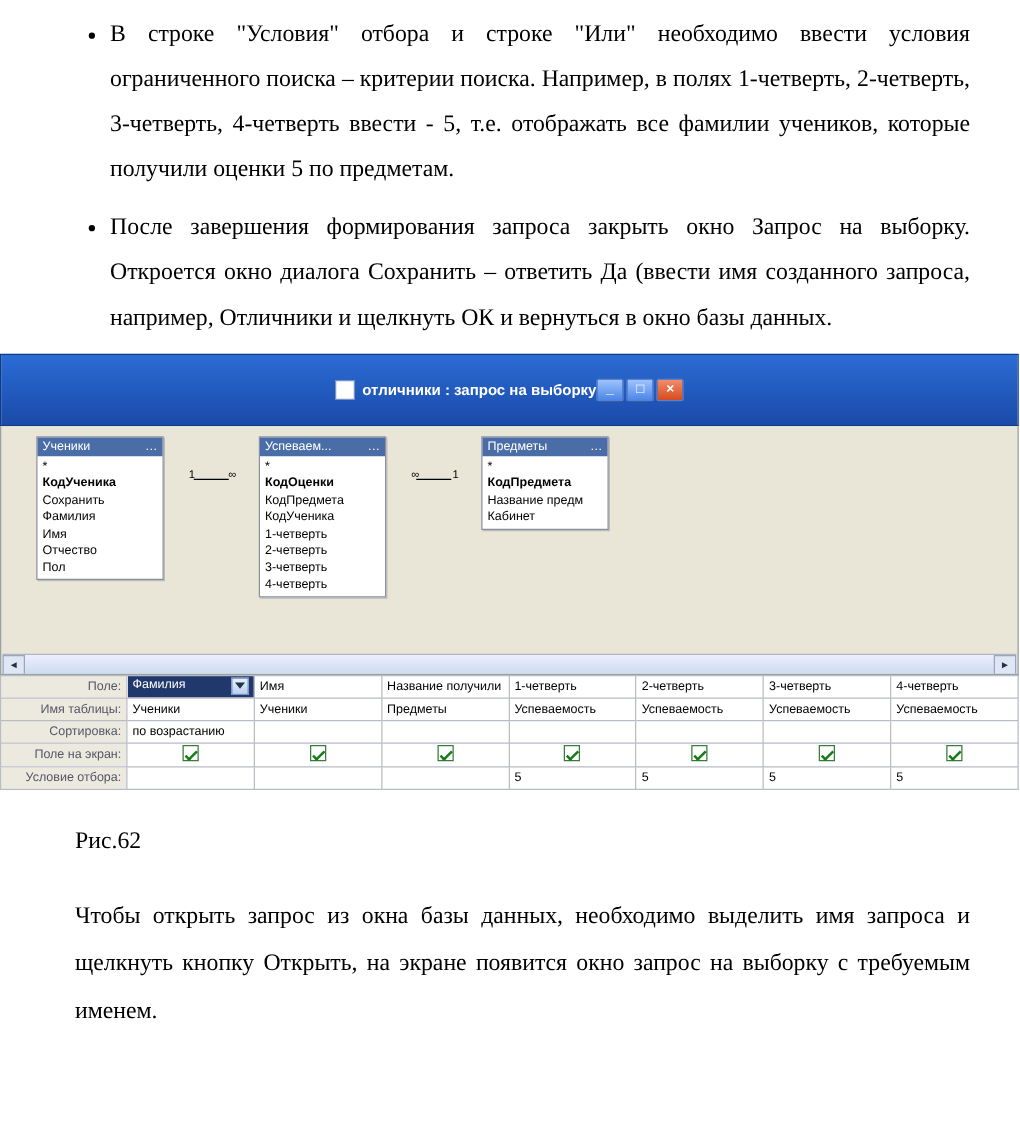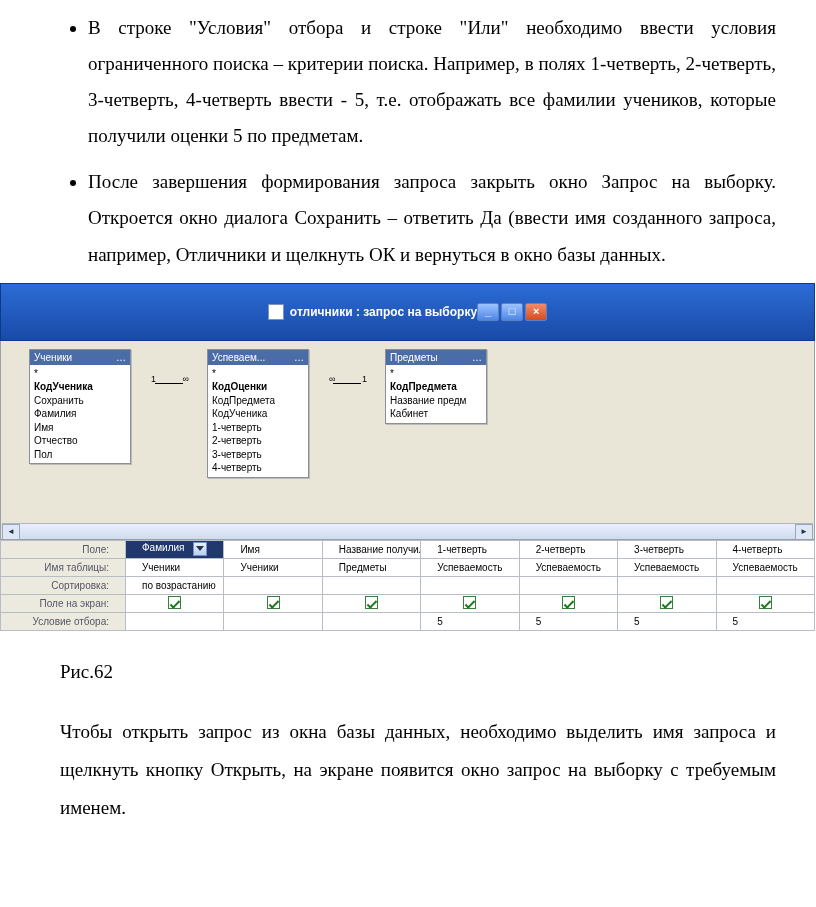--- a/index.html
+++ b/index.html
@@ -30,21 +30,21 @@
   .rel::before,.rel::after{position:absolute;font-size:9px;top:-10px}
   .rel::before{content:"1";left:-4px}
   .rel::after{content:"∞";right:-6px}
   .rel.r2::before{content:"∞"}
   .rel.r2::after{content:"1"}
   .scrollbar-h{position:absolute;left:1px;right:1px;bottom:0;height:15px;background:linear-gradient(#eef,#cde);border-top:1px solid #b0b6c0;display:flex;justify-content:space-between}
   .sb-btn{width:16px;height:14px;border:1px solid #9aa6c0;background:#dfe7f5;display:flex;align-items:center;justify-content:center;font-size:8px;color:#234}
 
   .gridwrap{width:815px;margin-left:-60px;font-family:Tahoma,sans-serif;font-size:10px}
   .grid{border-collapse:collapse;width:100%;background:#fff;table-layout:fixed}
-  .grid td,.grid th{border:1px solid #b8bcc4;padding:1px 16px;height:15px;white-space:nowrap;overflow:hidden}
+  .grid td,.grid th{border:1px solid #b8bcc4;padding:1px 4px;height:15px;white-space:nowrap;overflow:hidden}
   .grid .lab{background:#eceadf;text-align:right;color:#556;width:92px}
   .grid td{background:#fff}
   .grid .sel{background:#20386c;color:#fff}
   .ck{display:inline-block;width:11px;height:11px;border:1px solid #3a7c3a;position:relative;margin:auto}
   .ck::after{content:"";position:absolute;left:1px;top:4px;width:8px;height:3px;border-left:2px solid #1a7a1a;border-bottom:2px solid #1a7a1a;transform:rotate(-45deg)}
   .dd{display:inline-block;float:right;width:12px;height:12px;border:1px solid #7a90c0;background:linear-gradient(#e9f1ff,#b9d0f0);position:relative}
   .dd::after{content:"";position:absolute;left:2px;top:3px;border-left:4px solid transparent;border-right:4px solid transparent;border-top:5px solid #234}
   .center{text-align:center}
 </style>
 </head>

